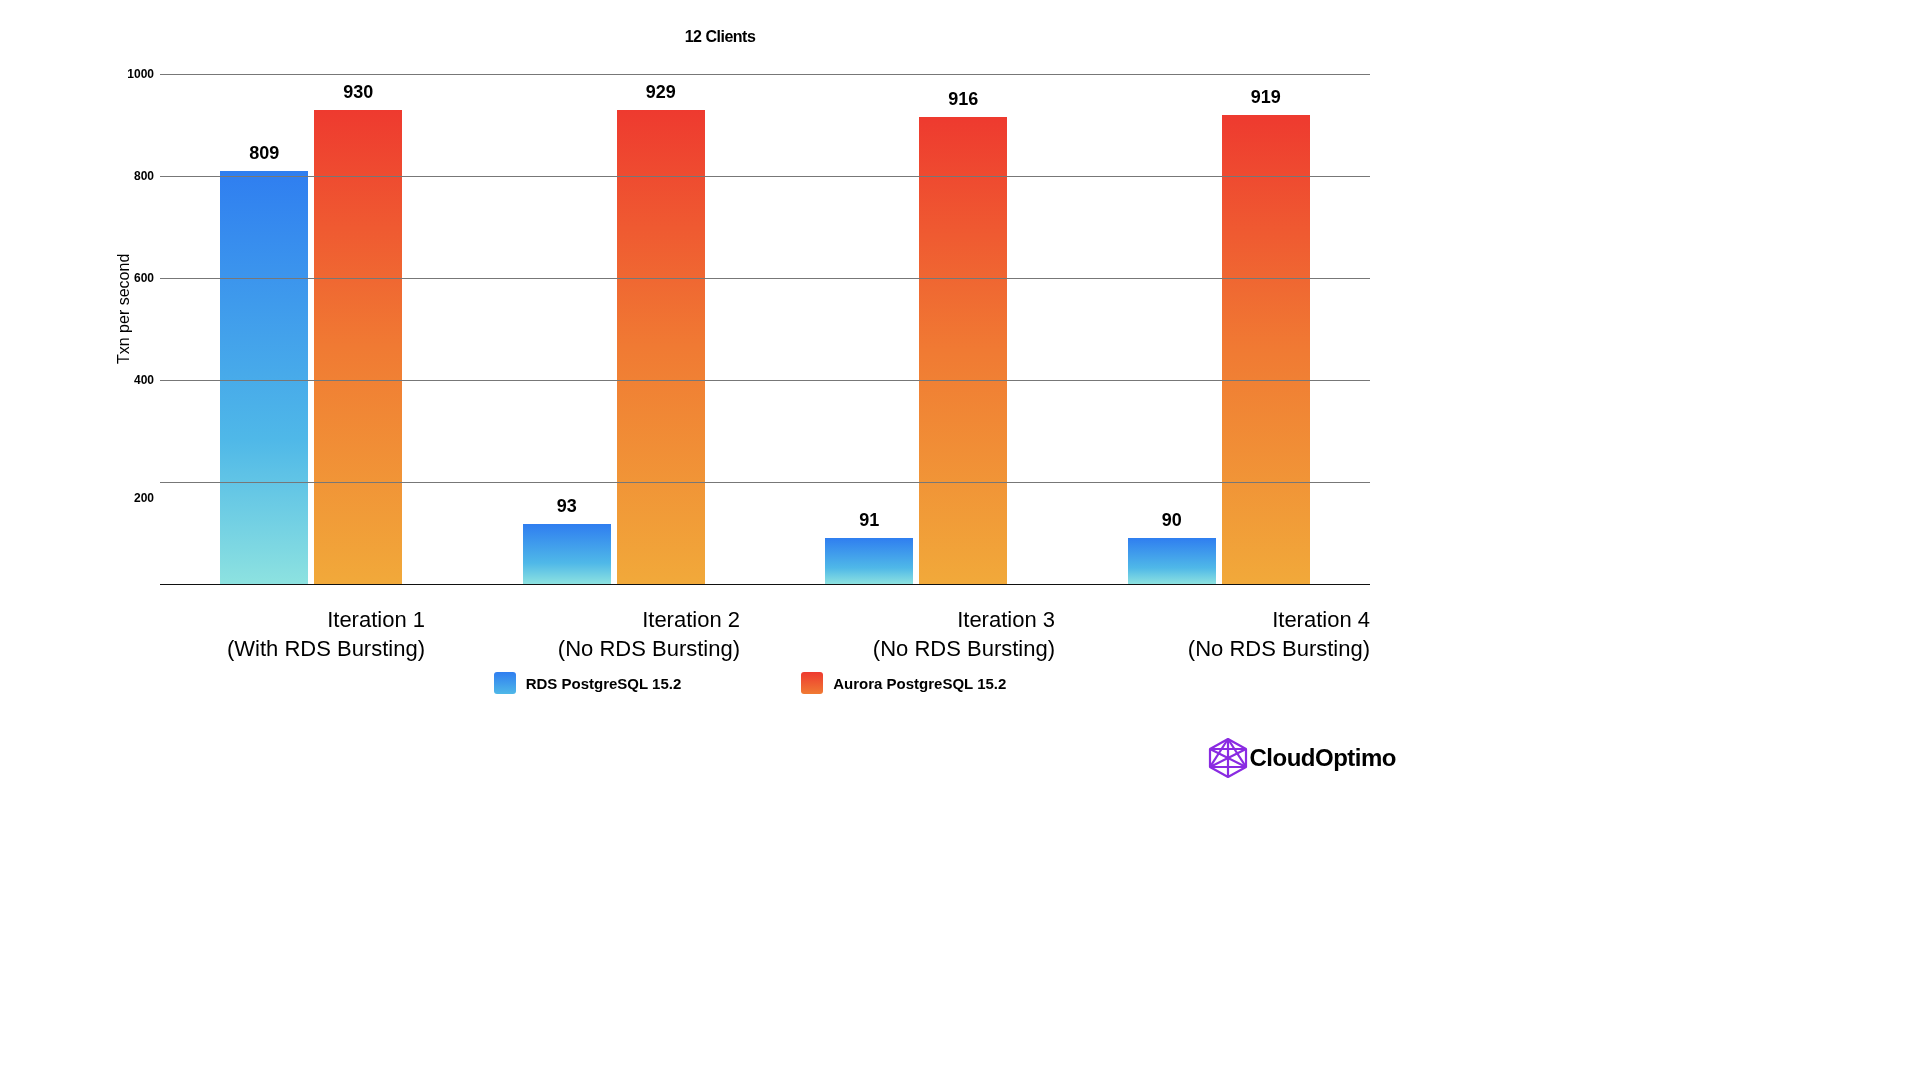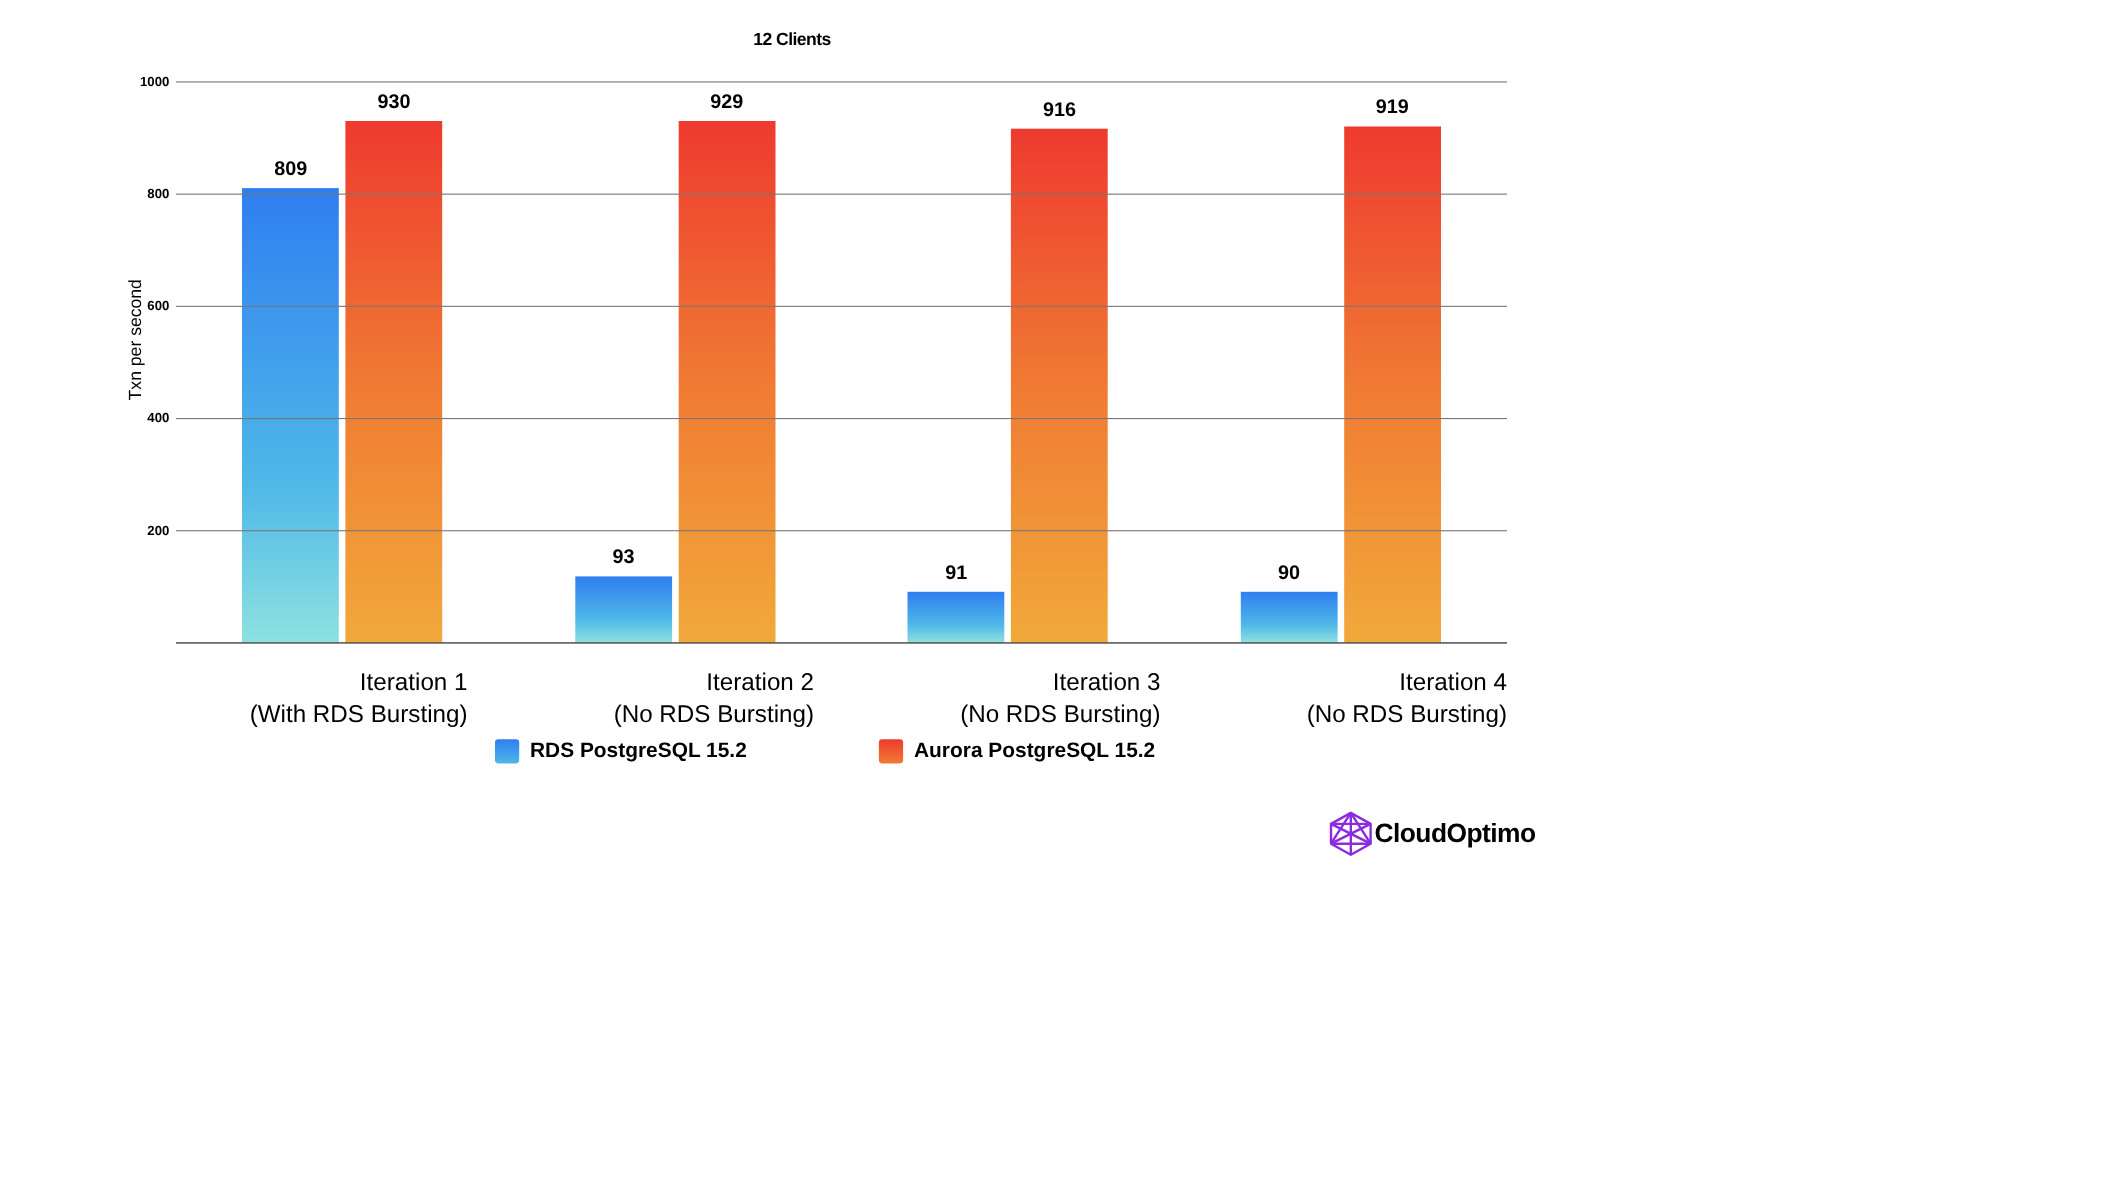--- a/index.html
+++ b/index.html
@@ -15,21 +15,21 @@
   .groups { position: absolute; left: 0; right: 0; top: 0; bottom: 0; display: flex; }
   .group { flex: 1; position: relative; display: flex; justify-content: center; align-items: flex-end; gap: 6px; }
   .bar { width: 88px; position: relative; }
   .bar.rds { background: linear-gradient(to top, #8de2e0 0%, #4fb8e8 35%, #2f7ef0 100%); }
   .bar.aurora { background: linear-gradient(to top, #f1a93a 0%, #f07a33 50%, #ee3a2f 100%); }
   .val { position: absolute; top: -28px; left: 50%; transform: translateX(-50%); font-size: 18px; font-weight: 700; white-space: nowrap; }
   .xticks { position: absolute; left: 0; right: 0; bottom: 0; height: 70px; display: flex; }
   .xtick { flex: 1; text-align: right; font-size: 22px; line-height: 1.3; padding-top: 12px; }
   .xtick .l2 { display: block; }
   .legend { display: flex; justify-content: center; gap: 120px; margin-top: 8px; padding-left: 60px; }
-  .legend-item { display: flex; align-items: center; gap: 10px; font-size: 19px; font-weight: 700; }
+  .legend-item { display: flex; align-items: center; gap: 10px; font-size: 15px; font-weight: 700; }
   .swatch { width: 22px; height: 22px; border-radius: 3px; }
   .swatch.rds { background: linear-gradient(to bottom, #2f7ef0, #4fb8e8); }
   .swatch.aurora { background: linear-gradient(to bottom, #ee3a2f, #f07a33); }
   .brand { position: absolute; right: 44px; bottom: 30px; display: flex; align-items: center; }
   .brand-text { font-size: 24px; font-weight: 800; letter-spacing: -0.5px; }
 </style>
 </head>
 <body>
 
 <div class="wrap">
@@ -68,21 +68,21 @@
             <div class="bar rds" style="height: 45.9px;">
               <div class="val">90</div>
             </div>
             <div class="bar aurora" style="height: 468.69px;">
               <div class="val">919</div>
             </div>
           </div>
         </div>
     <div class="grid-line baseline" style="top: 510px;"></div>
         <div class="grid-line" style="top: 408px;"></div>
-        <div class="ytick" style="top: 408px;">200</div>
+        <div class="ytick" style="top: 424px;">200</div>
         <div class="grid-line" style="top: 306px;"></div>
         <div class="ytick" style="top: 306px;">400</div>
         <div class="grid-line" style="top: 204px;"></div>
         <div class="ytick" style="top: 204px;">600</div>
         <div class="grid-line" style="top: 102px;"></div>
         <div class="ytick" style="top: 102px;">800</div>
         <div class="grid-line" style="top: 0px;"></div>
         <div class="ytick" style="top: 0px;">1000</div>
       </div>
 

